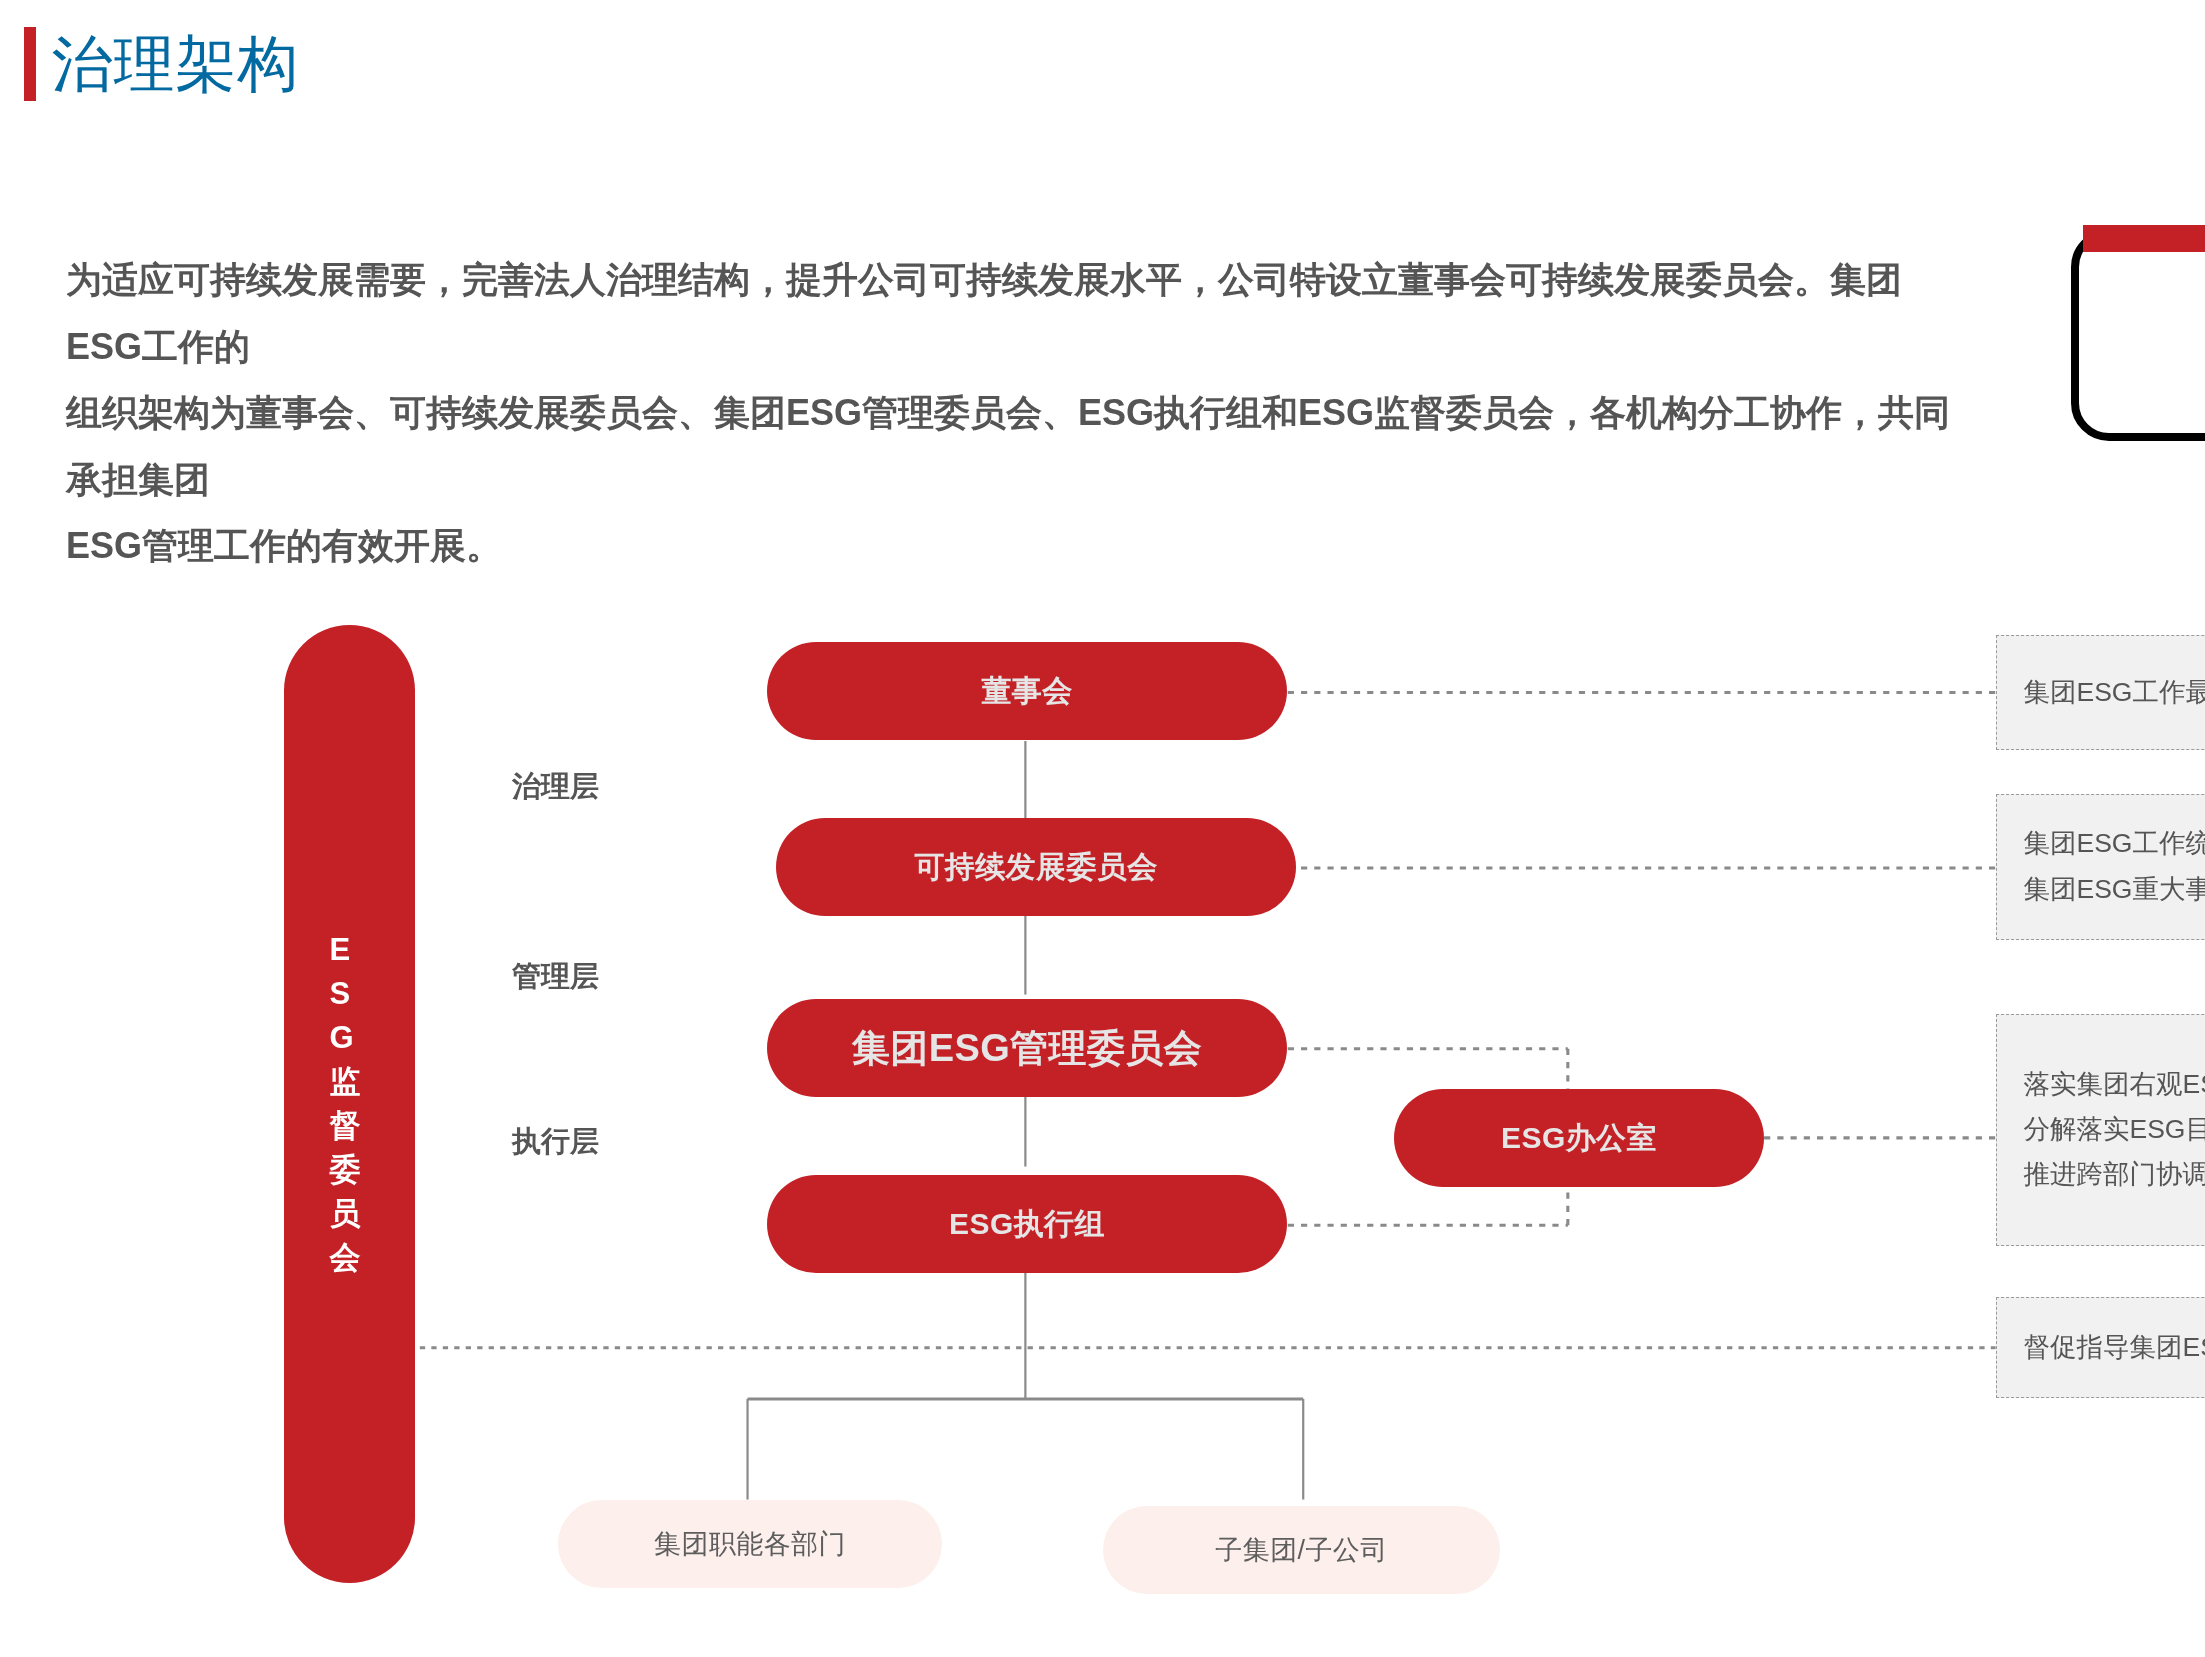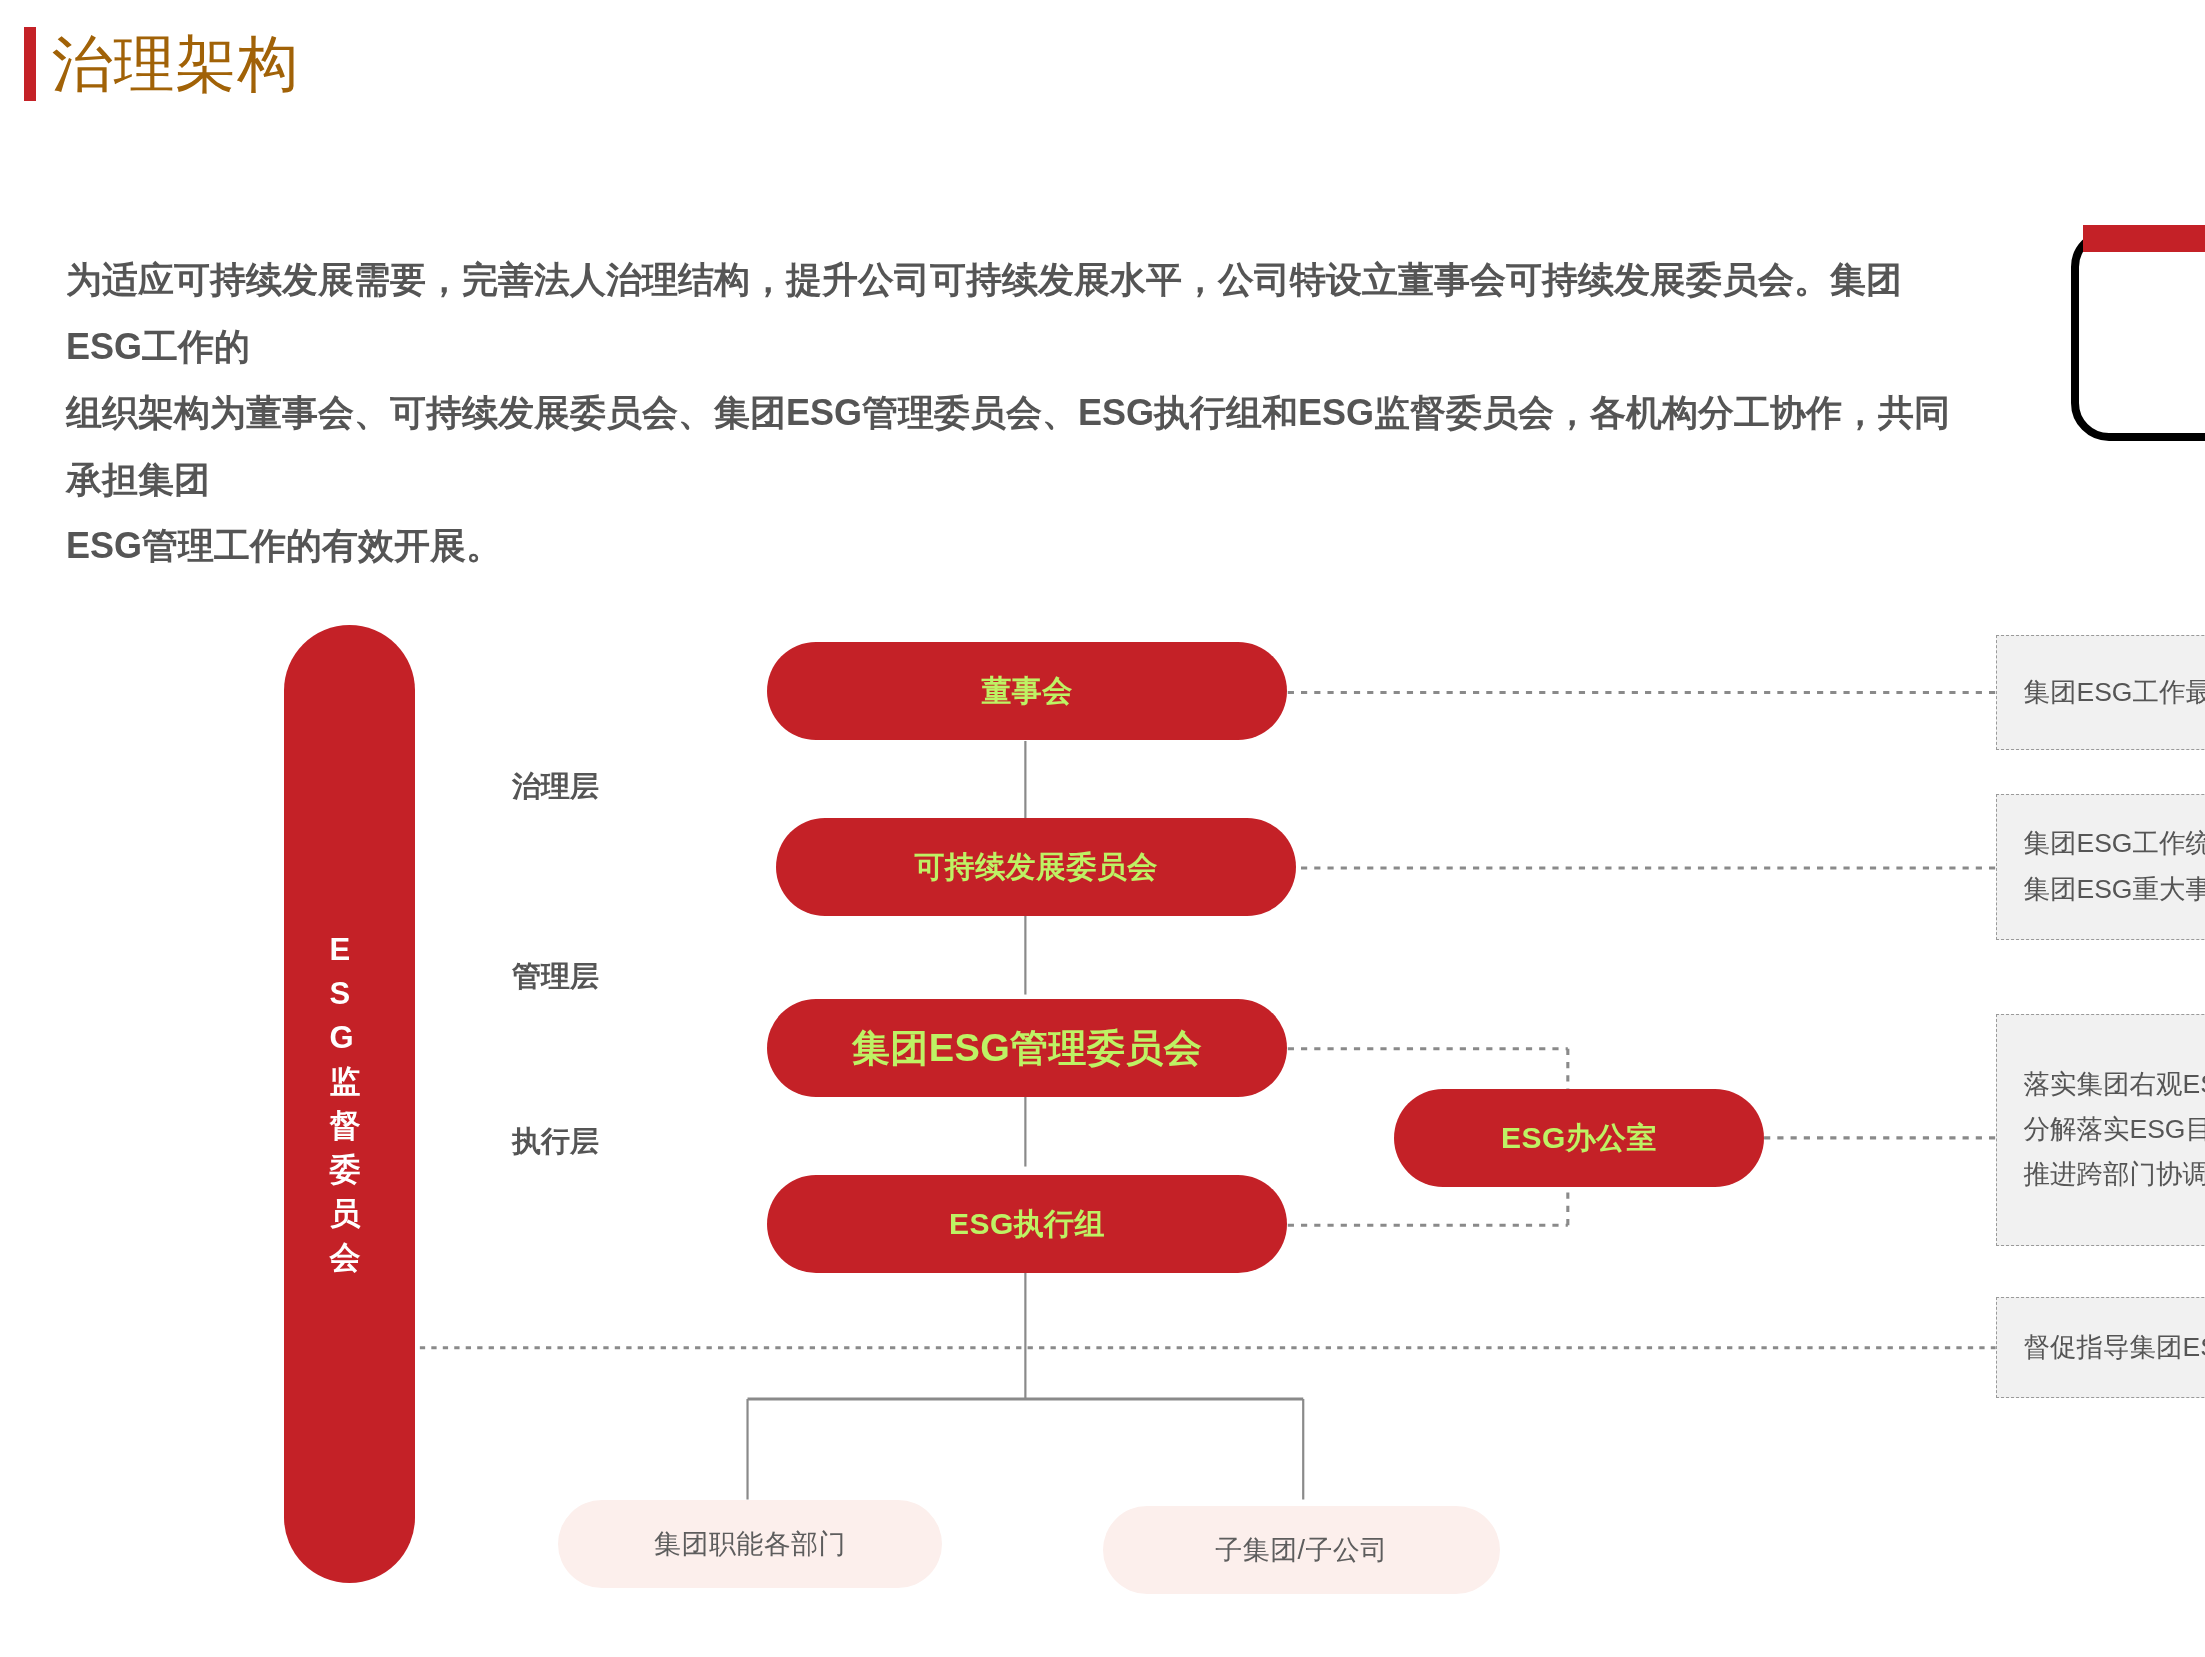--- a/index.html
+++ b/index.html
@@ -7,21 +7,21 @@
   body {
     width:2935px; height:1657px;
     position:relative; overflow:hidden;
     font-family:"Liberation Sans","DejaVu Sans",sans-serif;
     color:#595959;
   }
 
   
   .title-wrap { position:absolute; left:24px; top:26.5px; display:flex; align-items:stretch; }
   .title-bar { width:11.5px; background:#C42127; margin-right:16px; }
-  .title-text { font-size:61px; line-height:1.22; color:#a16207; font-weight:400;
+  .title-text { font-size:61px; line-height:1.22; color:#0369a1; font-weight:400;
                 letter-spacing:0.9px; white-space:nowrap; }
 
   
   .intro { position:absolute; left:66px; top:247px; width:1910px;
            font-size:36px; line-height:1.85; font-weight:700; color:#555555;
            letter-spacing:0px; }
   .intro p { margin:0; }
 
   
   .doc-card { position:absolute; left:2071px; top:229px; width:787px; height:212px; }
@@ -41,21 +41,21 @@
              display:flex; align-items:center; justify-content:center; }
   .esg-bar-text { color:#ffffff; font-size:31px; font-weight:700; line-height:1.42;
                   writing-mode:horizontal-tb; text-align:left; width:40px; word-break:break-all; }
 
   
   .layer-label { position:absolute; font-size:29px; font-weight:700; color:#555555; white-space:nowrap; }
 
   
   .pill { position:absolute; background:#C42127; border-radius:441px;
           display:flex; align-items:center; justify-content:center;
-          color:#bef264; font-weight:700; letter-spacing:0.4px; }
+          color:#e5e5e5; font-weight:700; letter-spacing:0.4px; }
 
   
   .pill-soft { position:absolute; background:#FCEFEC; border-radius:441px;
                display:flex; align-items:center; justify-content:center;
                color:#5d5d5d; font-weight:400; font-size:27px; letter-spacing:0.4px; }
 
   
   .desc { position:absolute; background:#F1F1F1; border:1.8px dashed #9a9a9a;
           display:flex; flex-direction:column; justify-content:center;
           padding:0 26.5px; gap:11.5px; }

